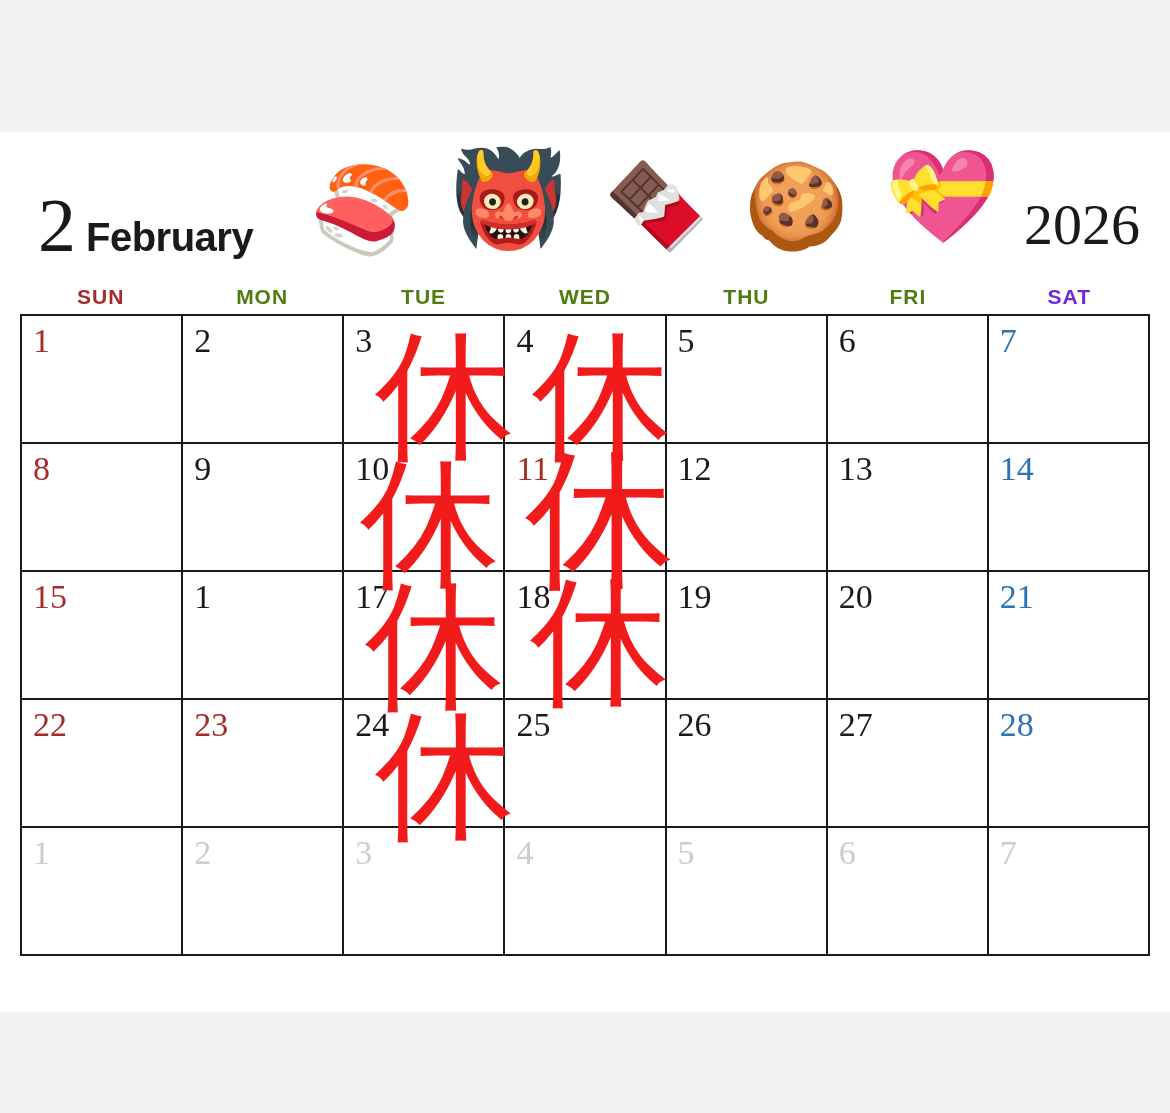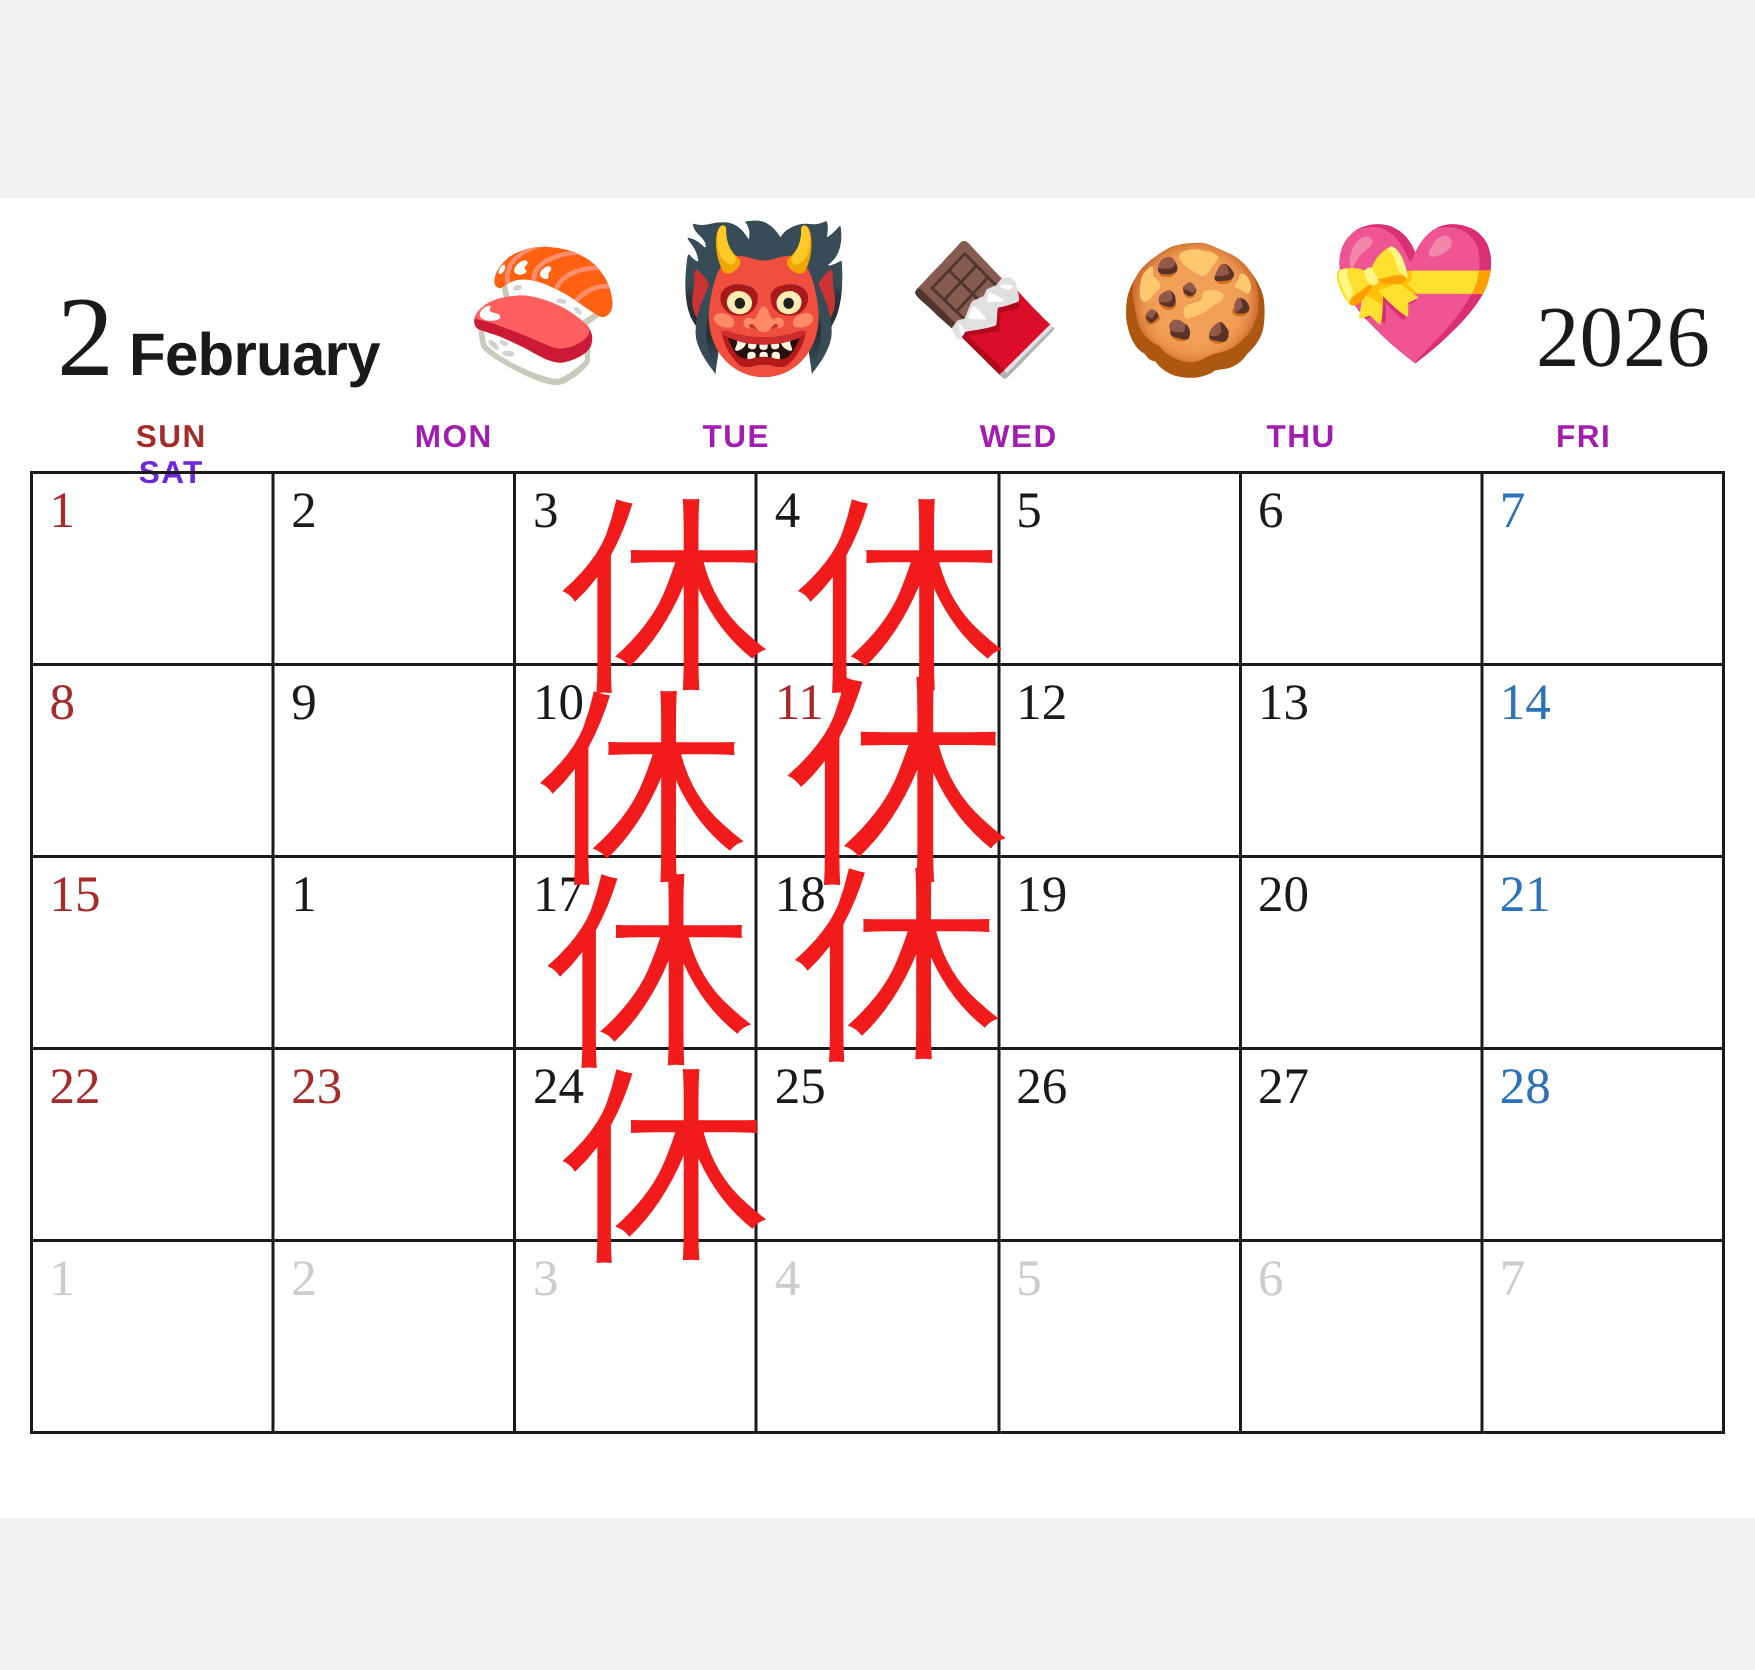--- a/index.html
+++ b/index.html
@@ -82,32 +82,32 @@
   }
   .emoji.sushi   { font-size: 84px; transform: translateY(6px); }
   .emoji.oni     { font-size: 94px; }
   .emoji.choco   { font-size: 84px; transform: translateY(2px); }
   .emoji.cookie  { font-size: 84px; transform: translateY(2px); }
   .emoji.heart   { font-size: 92px; transform: translateY(-4px); }
 
   
   .weekdays {
     display: grid;
-    grid-template-columns: repeat(6, 1fr);
+    grid-template-columns: repeat(7, 1fr);
     width: 1130px;
     margin: 0 auto;
     height: 34px;
     align-items: center;
   }
   .weekday {
     text-align: center;
     font-size: 21px;
     font-weight: bold;
     letter-spacing: 1px;
-    color: #a21caf;
+    color: #4d7c0f;
   }
   .weekday.sun { color: #a62a2a; }
   .weekday.sat { color: #6d28d9; }
 
   
   .grid-wrap {
     position: relative;
     width: 1130px;
     margin: 0 auto;
   }

